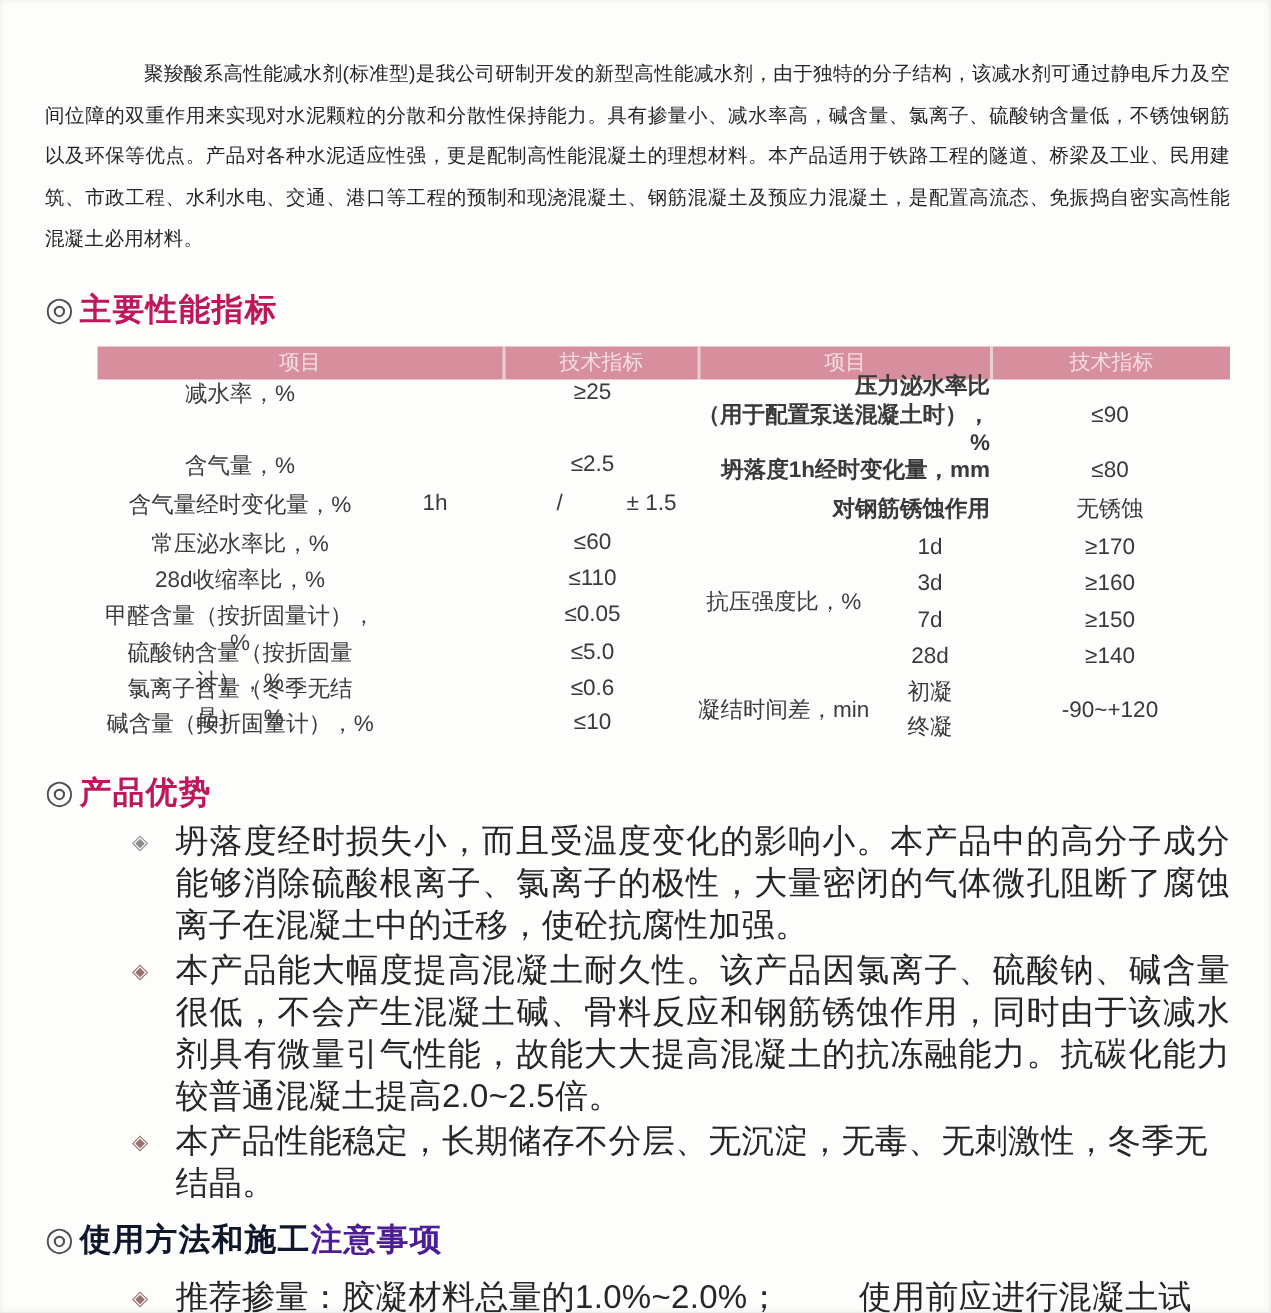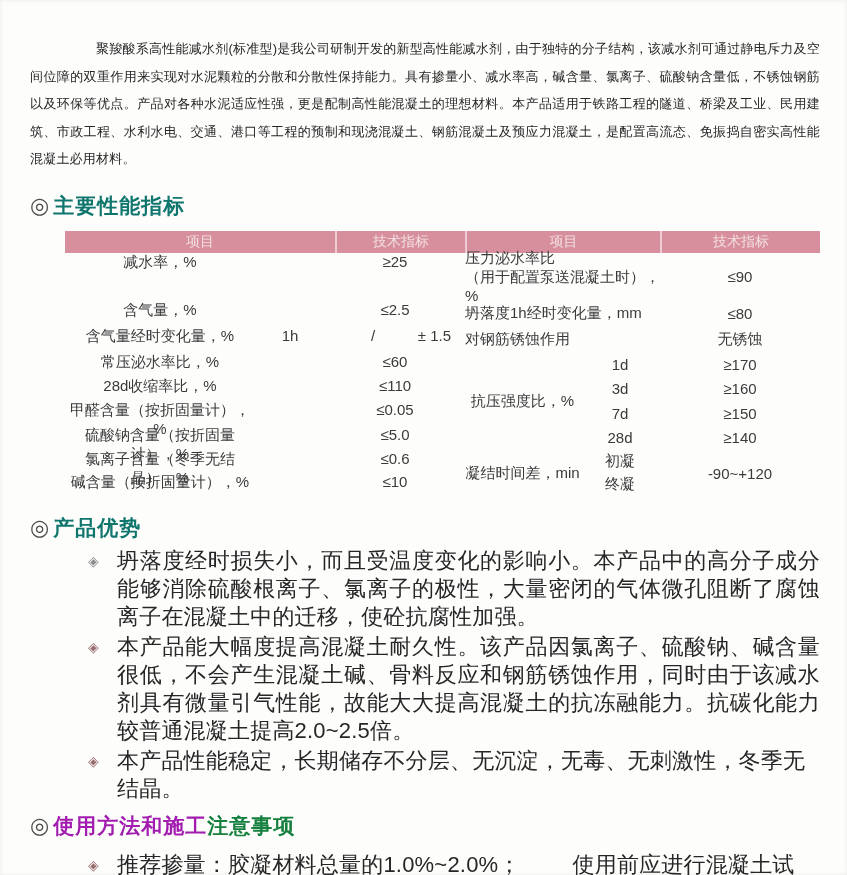--- a/index.html
+++ b/index.html
@@ -26,25 +26,25 @@
   .sec-head{
     display:flex;align-items:center;
     margin:18px 0 0 30px;
     height:30px;
   }
   .sec-head .ring{
     font-size:22px;color:#4d4d4d;line-height:1;
     margin-right:4px;font-weight:400;
   }
   .sec-head .t{
-    font-size:21px;font-weight:bold;color:#0f766e;
+    font-size:21px;font-weight:bold;color:#be185d;
     letter-spacing:1px;
   }
-  .sec-head .t.dark{color:#a21caf;}
-  .sec-head .t.gray{color:#15803d;}
+  .sec-head .t.dark{color:#0f172a;}
+  .sec-head .t.gray{color:#4c1d95;}
   
   .perf-table{
     margin:10px 0 0 65px;
     width:755px;
     font-size:15px;color:#3a3a3a;
   }
   .thead{
     display:flex;height:22px;
     background:#d78f9d;color:#f3dfe2;
     font-size:14px;
@@ -57,21 +57,21 @@
   .hc1{width:270px}.hc2{width:130px}.hc3{width:195px}.hc4{width:160px}
   .tbody{display:flex;}
   .t-left{width:400px;}
   .t-right{width:355px;}
   .lrow{display:flex;align-items:flex-start;}
   .l-label{width:190px;text-align:center;}
   .l-extra{width:70px;text-align:center;}
   .l-val{width:140px;text-align:center;}
   .l-val.split{display:flex;justify-content:space-between;padding:0 14px 0 46px;box-sizing:border-box;}
   .rrow{display:flex;align-items:center;}
-  .r-label-full{width:195px;text-align:left;}
+  .r-label-full{width:195px;text-align:right;font-weight:bold;}
   .r-label-full .sm{display:block;line-height:19px;}
   .r-val{width:160px;text-align:center;}
   .r-group{display:flex;align-items:stretch;}
   .r-glabel{width:115px;display:flex;align-items:center;justify-content:center;text-align:center;}
   .r-gsub{width:80px;display:flex;flex-direction:column;justify-content:space-around;text-align:center;}
   .r-gvals{width:160px;display:flex;flex-direction:column;justify-content:space-around;text-align:center;}
   .r-gval-single{width:160px;display:flex;align-items:center;justify-content:center;}
   
   .blist{margin:4px 0 0 0;}
   .bitem{

